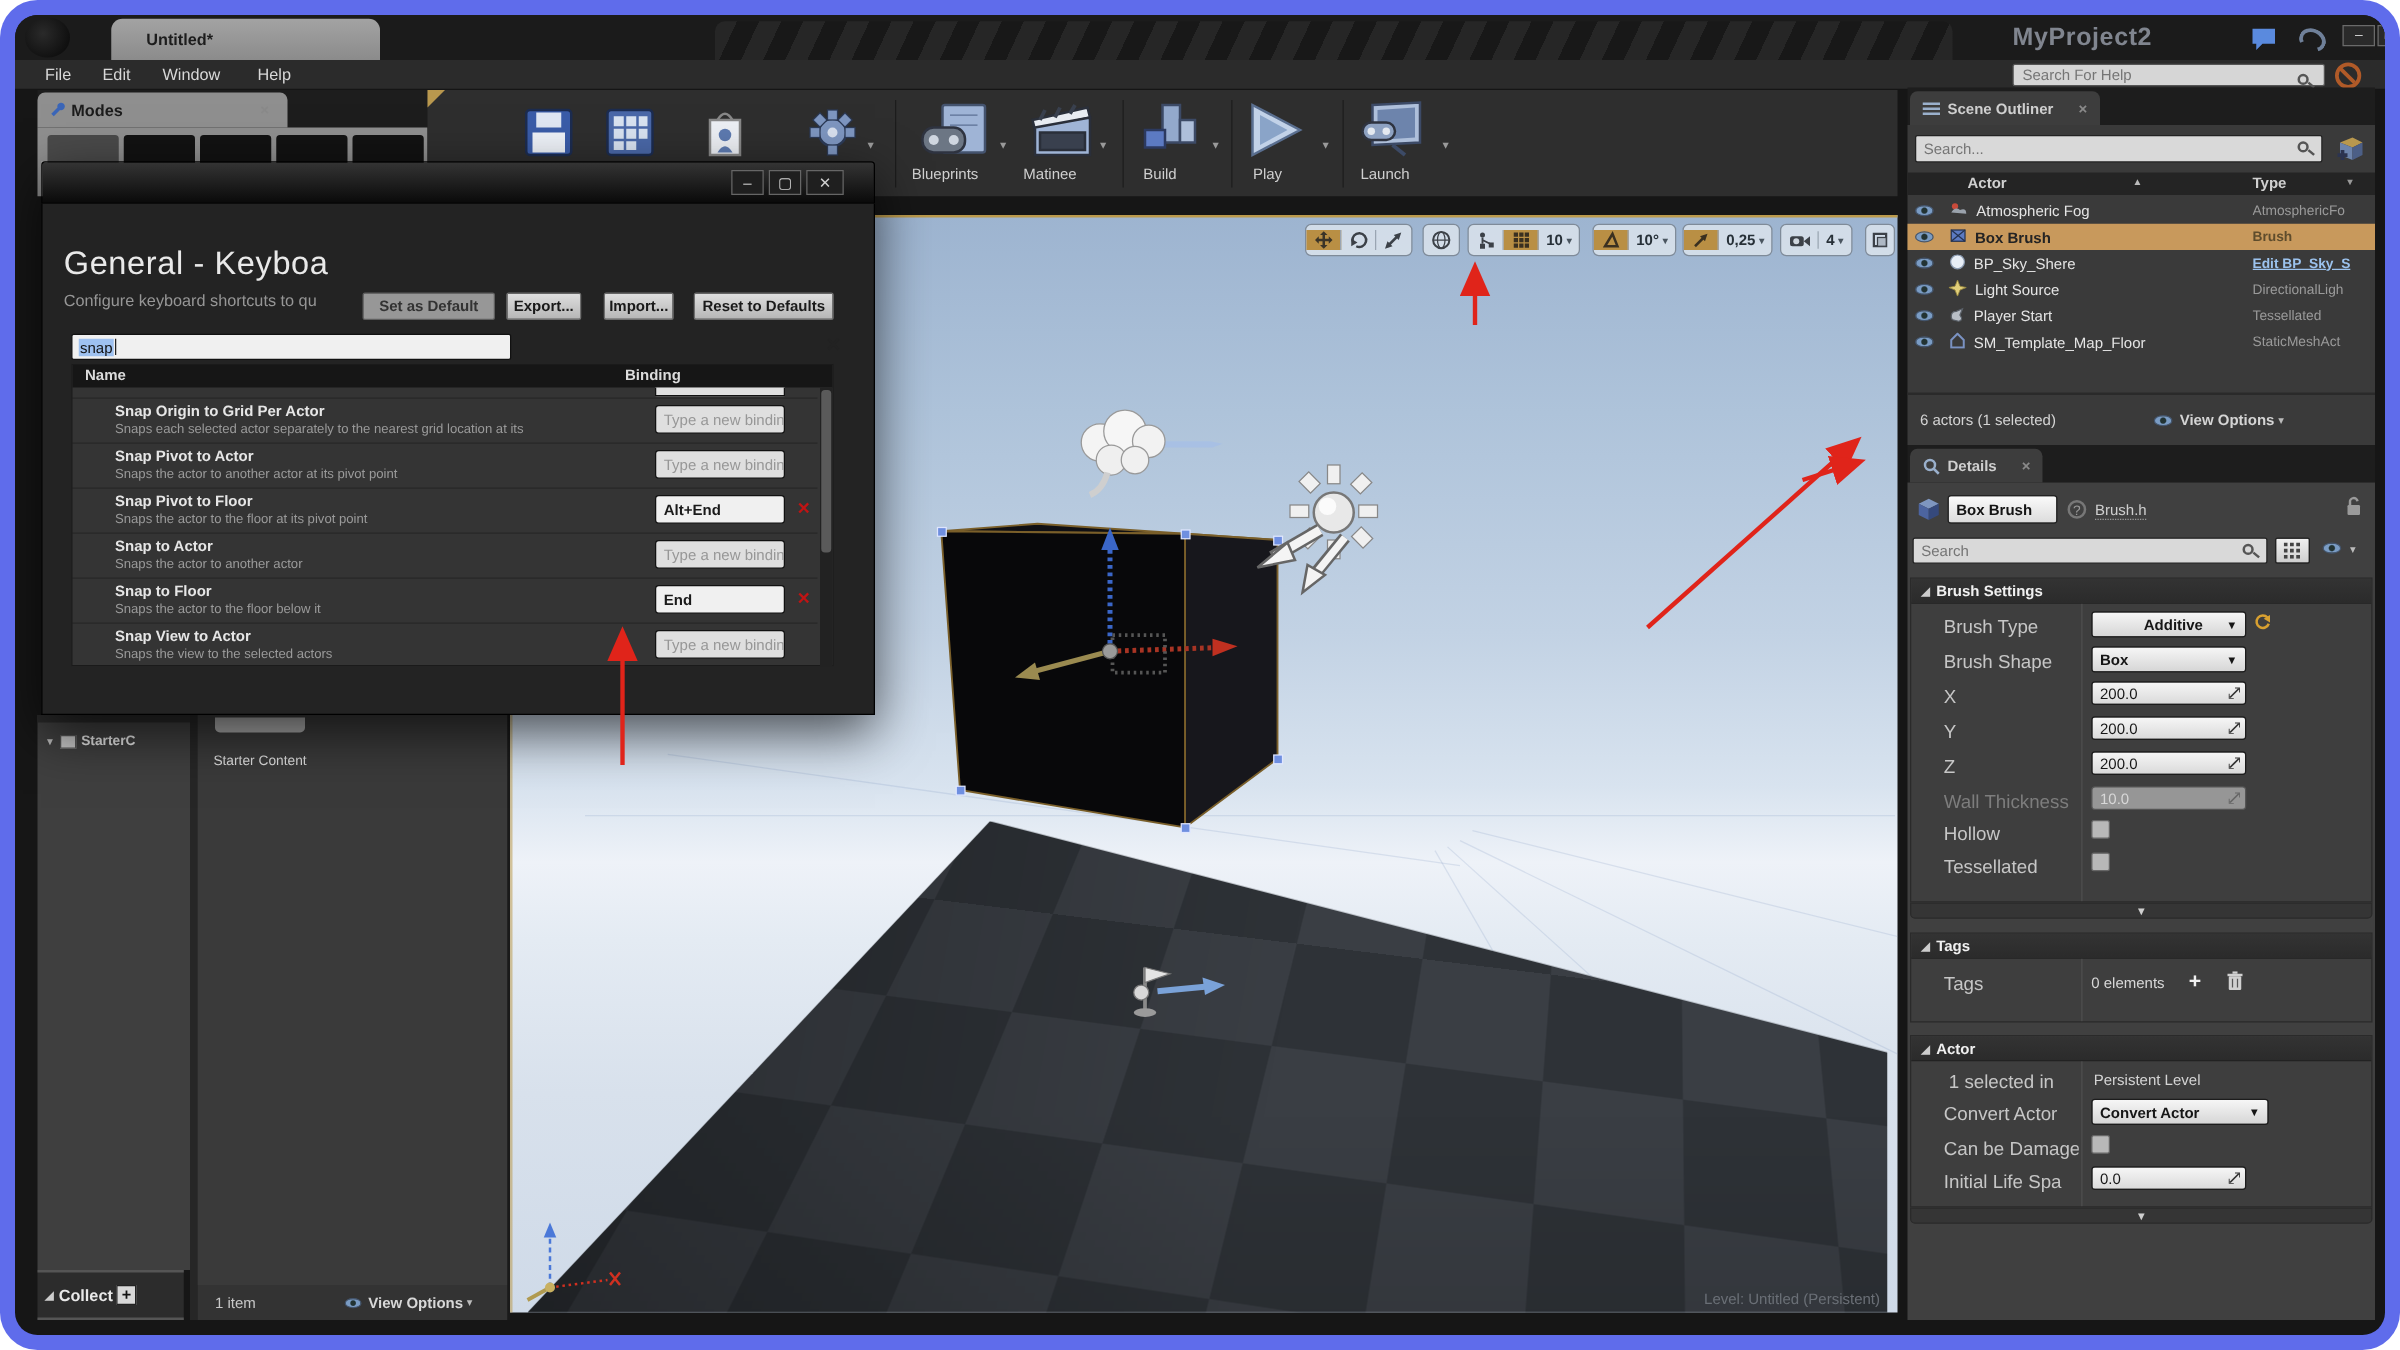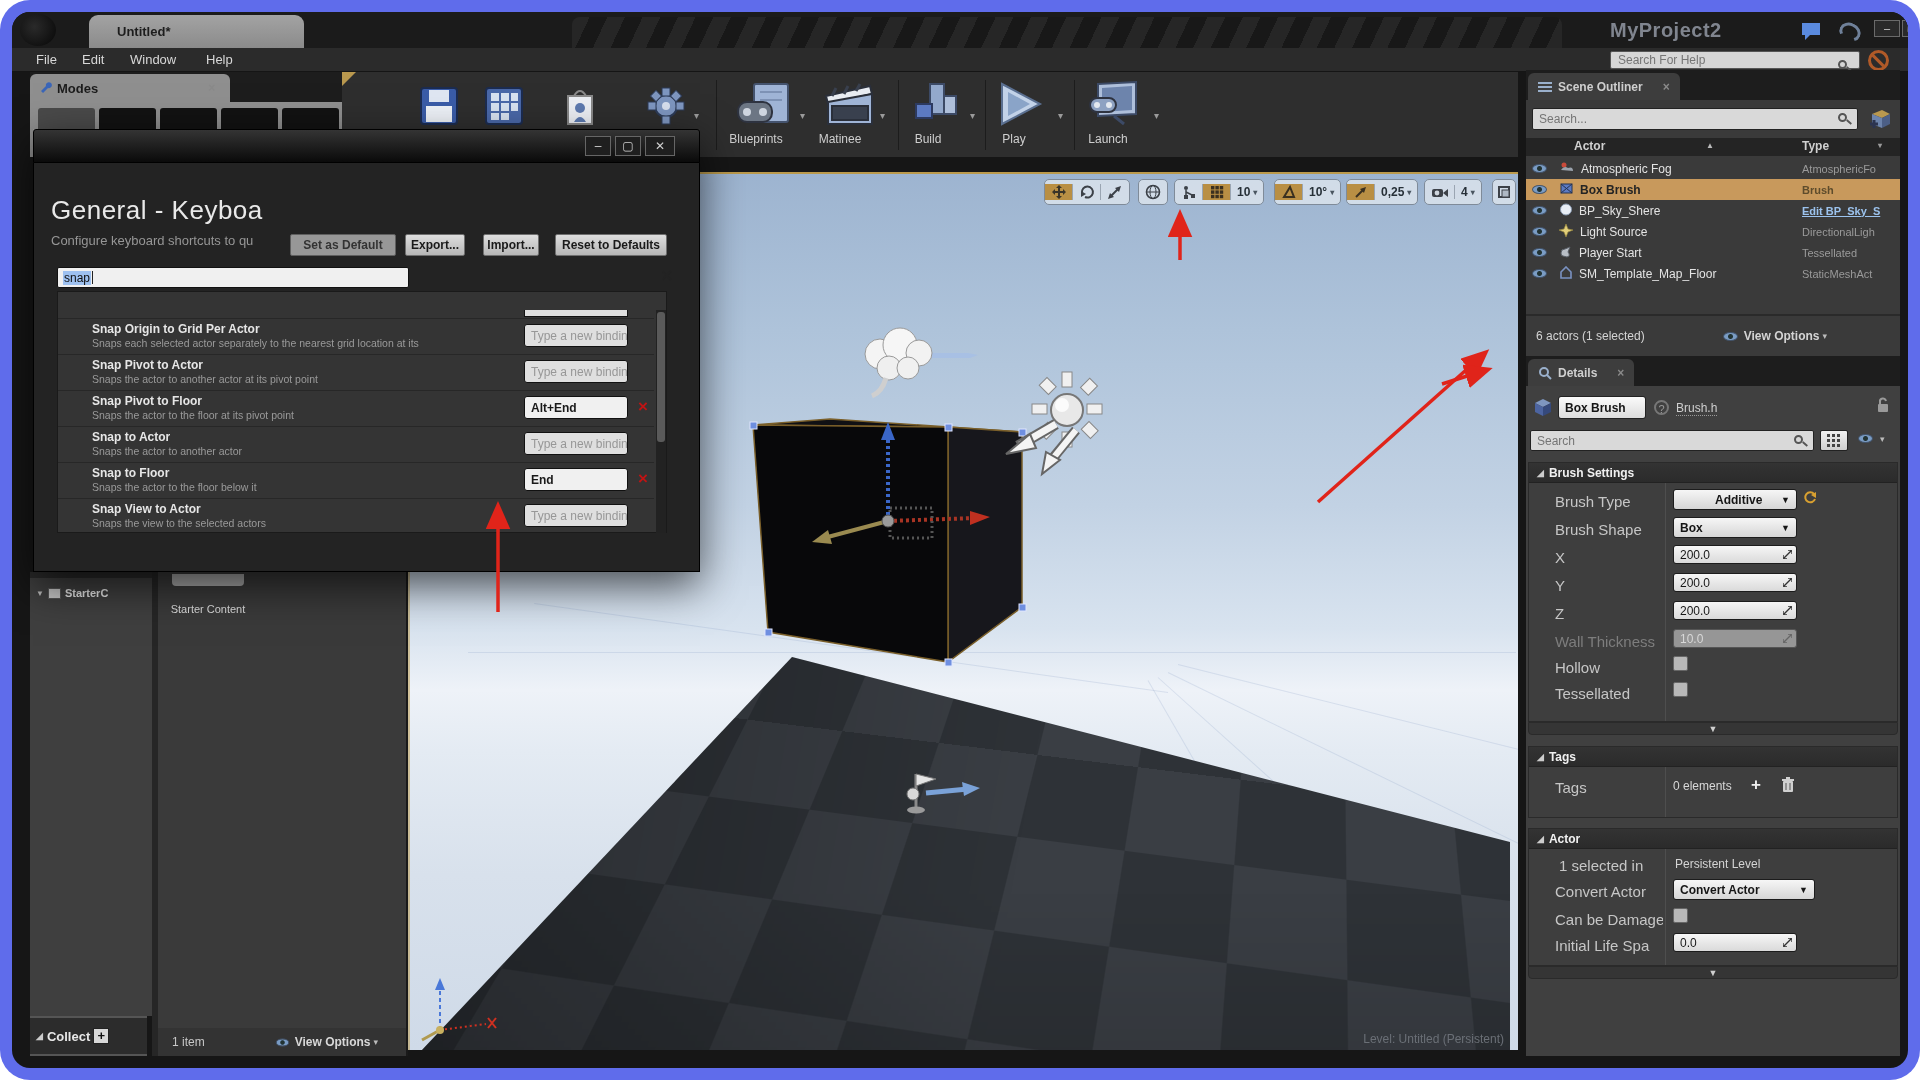--- a/index.html
+++ b/index.html
@@ -507,20 +507,24 @@
       <div class="btn" style="left:449px;width:56px;">Import...</div>
       <div class="btn" style="left:521px;width:112px;">Reset to Defaults</div>
 
       <div class="a dlg-search">
         <span class="selhl">snap</span>
             <span class="caret"></span>
       </div>
       <span class="dlg-x">✕</span>
 
       <div class="a ktable">
+        <div class="a khead">
+          <span style="position:absolute;left:10px;top:1px;">Name</span>
+          <span style="position:absolute;left:442px;top:1px;">Binding</span>
+        </div>
         <div style="position:absolute;left:466px;top:18px;width:104px;height:7px;background:#dfdfdf;border:1px solid #111;border-top:none;"></div>
 
         <div class="krow" style="top:26px;">
           <span class="kname">Snap Origin to Grid Per Actor</span>
           <span class="kdesc">Snaps each selected actor separately to the nearest grid location at its</span>
           <div class="bindbox ph">Type a new bindin</div>
         </div>
         <div class="krow" style="top:62px;">
           <span class="kname">Snap Pivot to Actor</span>
           <span class="kdesc">Snaps the actor to another actor at its pivot point</span>

